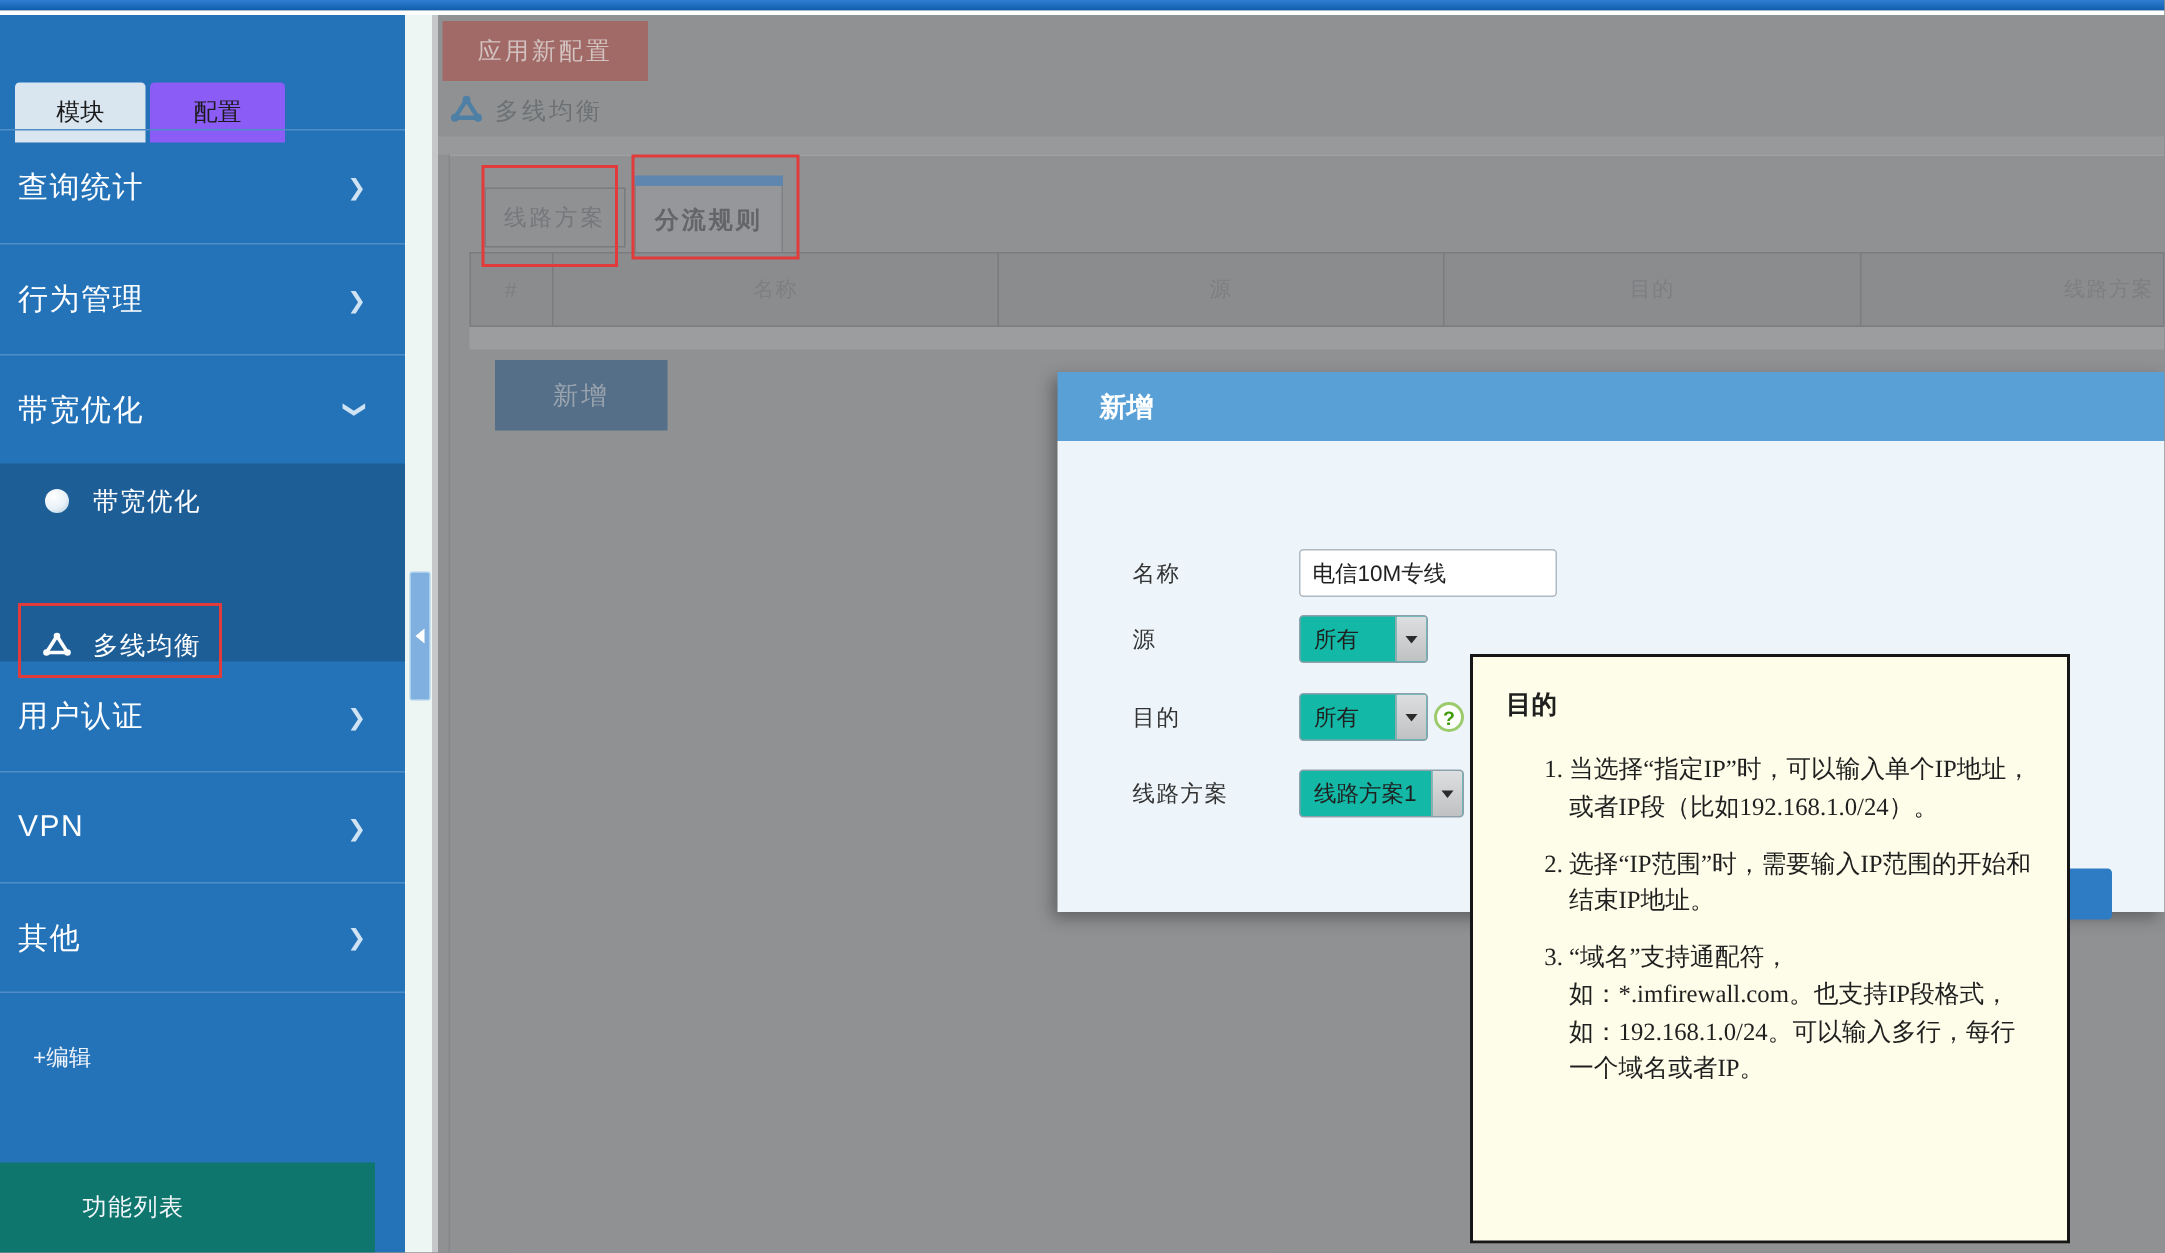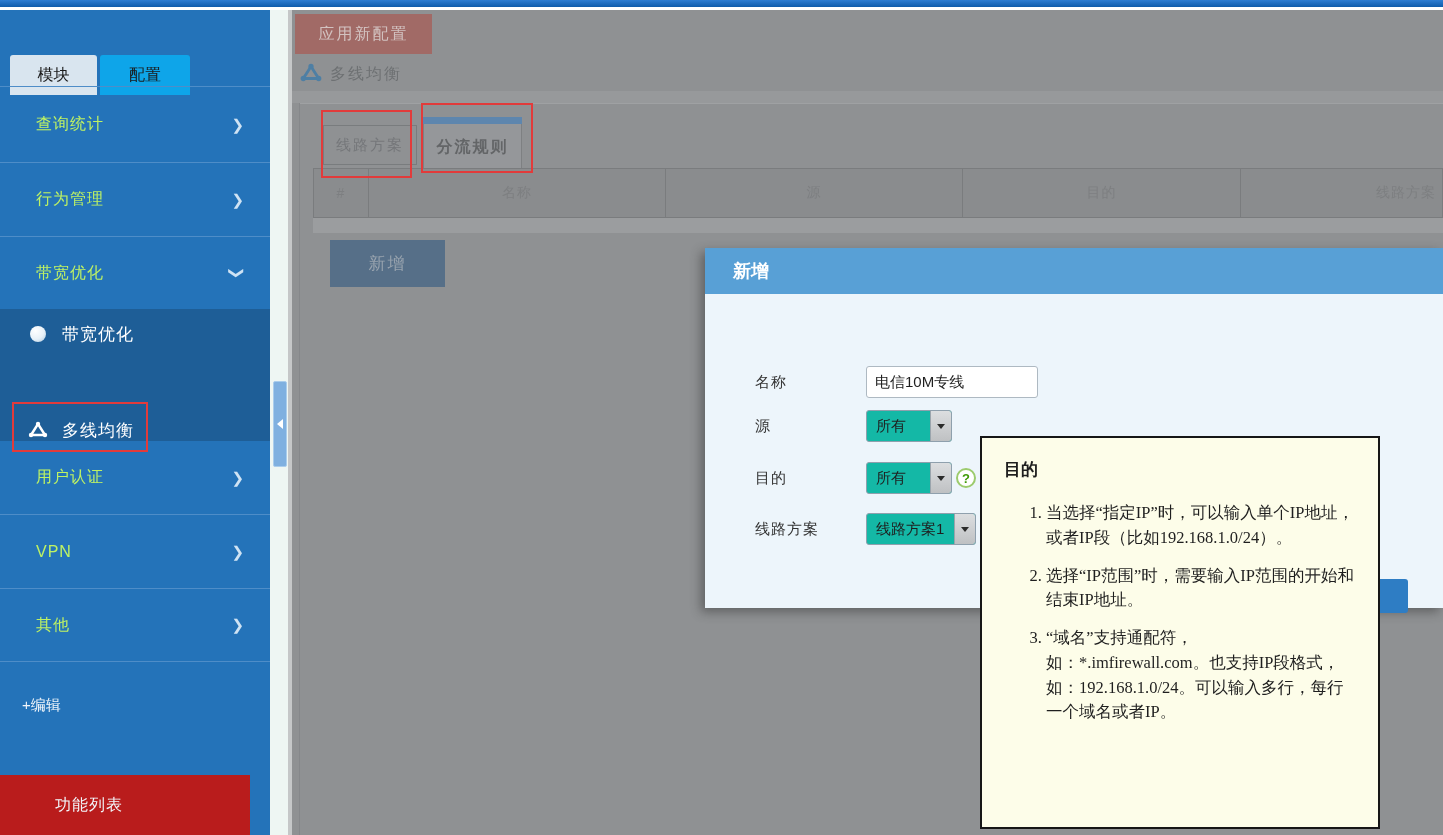--- a/index.html
+++ b/index.html
@@ -15,40 +15,40 @@
   .topstrip { left:0; top:0; width:1443px; height:7px;
     background:linear-gradient(#2f7ed2,#0f5cab); }
   .topwhite { left:0; top:7px; width:1443px; height:3px; background:#ffffff; }
 
   
   .sidebar { left:0; top:10px; width:270px; height:825px; background:#2473b9; }
   .side-tab { top:45px; height:40px; border-radius:3px 3px 0 0;
     display:flex; align-items:center; justify-content:center;
     font-size:16px; color:#1b1b1b; cursor:pointer; }
   .side-tab.active { background:#d9e5ef; }
-  .side-tab.inactive { background:#0ea5e9; }
+  .side-tab.inactive { background:#8b5cf6; }
 
   .nav { left:0; width:270px; display:flex; align-items:center;
     border-top:1px solid #4e8dc8; cursor:pointer; }
-  .nav .lbl { padding-left:36px; font-size:16px; color:#bef264; letter-spacing:1px; }
+  .nav .lbl { padding-left:12px; font-size:20px; color:#ffffff; letter-spacing:1px; }
   .nav .chev { position:absolute; right:26px; font-size:15px; font-weight:bold;
     color:#cfe3f4; }
   .chev.down { transform:rotate(90deg); }
 
   .submenu { left:0; top:309px; width:270px; height:146px; background:#1e5e97; }
   .subitem { left:0; width:270px; height:48px; display:flex; align-items:center;
     cursor:pointer; color:#ffffff; }
   .subitem .sub-lbl { font-size:17px; color:#ffffff; margin-left:14px; letter-spacing:1px; }
   .subitem .ic { margin-left:28px; width:20px; height:20px; display:flex;
     align-items:center; justify-content:center; }
   .ball { width:16px; height:16px; border-radius:50%;
     background:radial-gradient(circle at 35% 30%, #ffffff 0%, #e8f1f8 55%, #a9c6dd 100%); }
 
   .edit-link { left:22px; top:696px; font-size:15px; color:#f0f5fa; cursor:pointer; }
-  .side-footer { left:0; top:775px; width:250px; height:60px; background:#b91c1c;
+  .side-footer { left:0; top:775px; width:250px; height:60px; background:#0f766e;
     display:flex; align-items:center; cursor:pointer; }
   .side-footer span { padding-left:55px; font-size:16px; color:#f2f6fa; letter-spacing:1px; }
 
   
   .gutter { left:270px; top:10px; width:18px; height:825px; background:#eef6f3; }
   .gutter-line { left:288px; top:10px; width:4px; height:825px; background:#c5c7c8; }
   .handle { left:273px; top:381px; width:14px; height:86px; background:#7fb0e0;
     border:1px solid #aacdec; border-radius:2px; cursor:pointer;
     display:flex; align-items:center; justify-content:center; }
   .tri-left { width:0; height:0; border-top:5px solid transparent;

